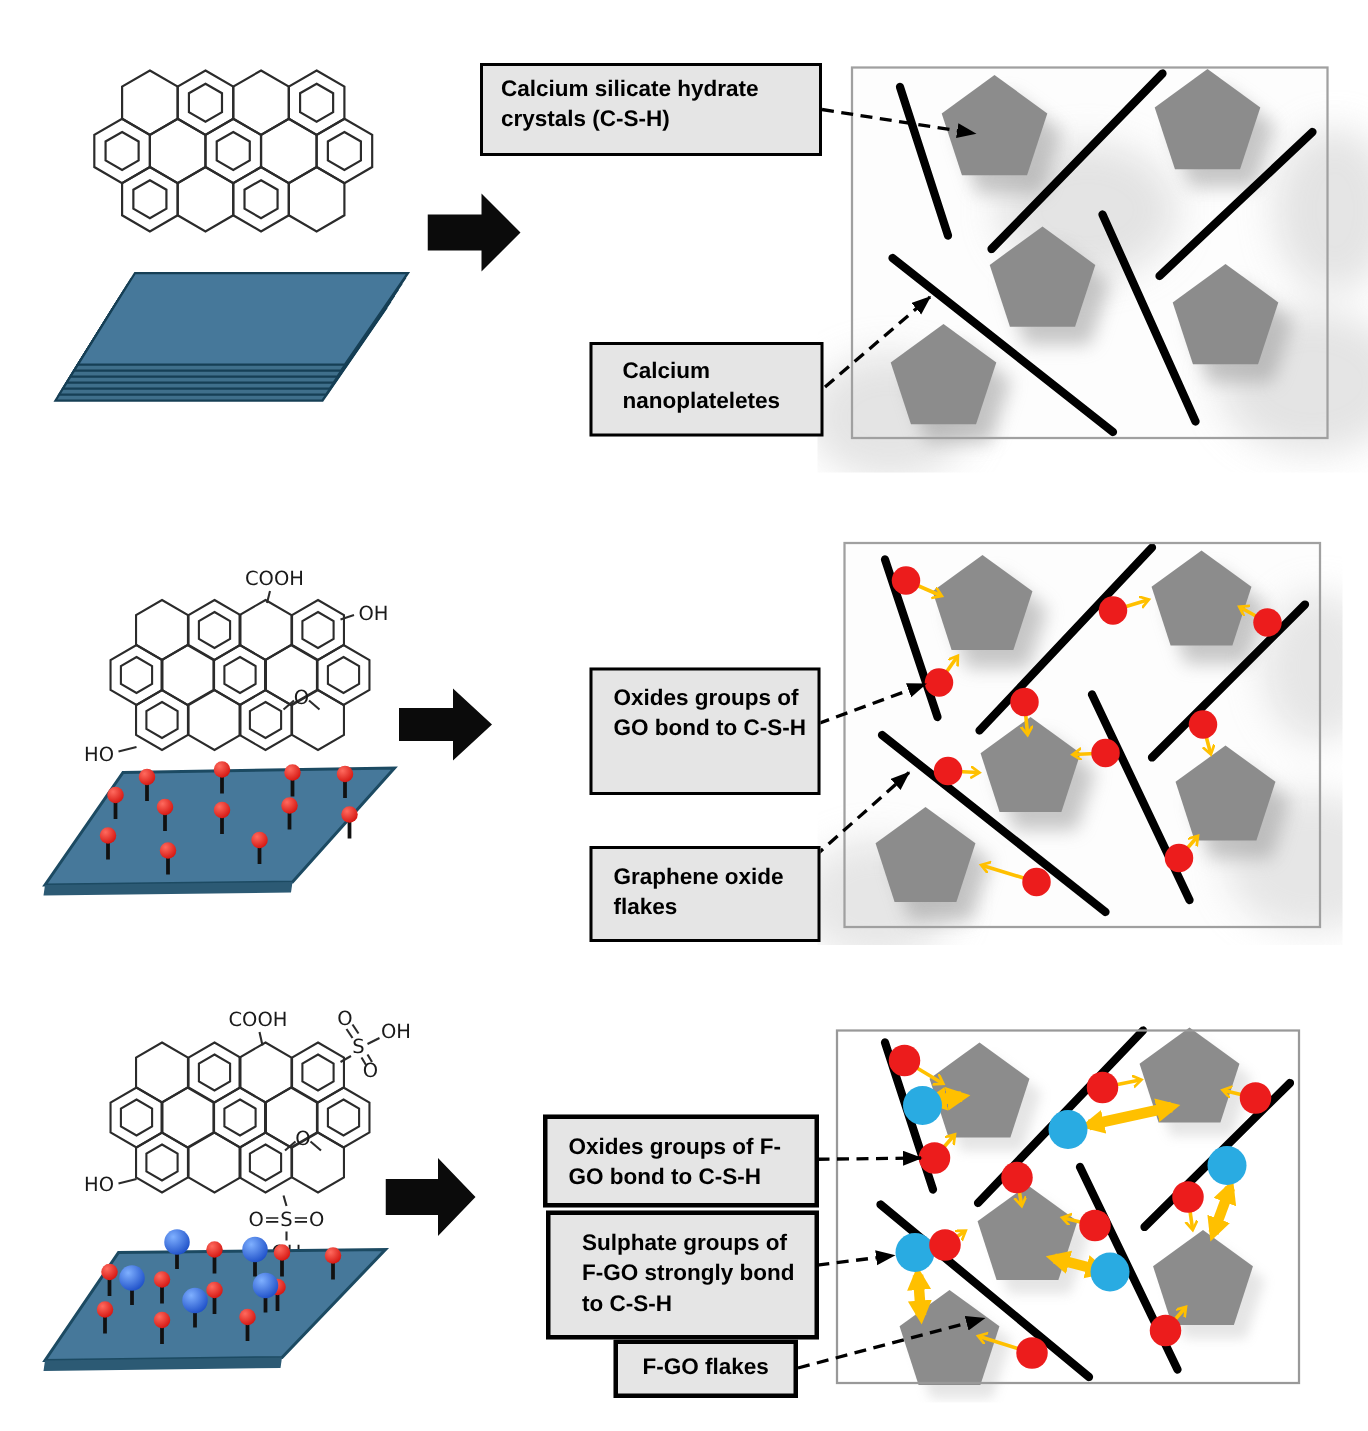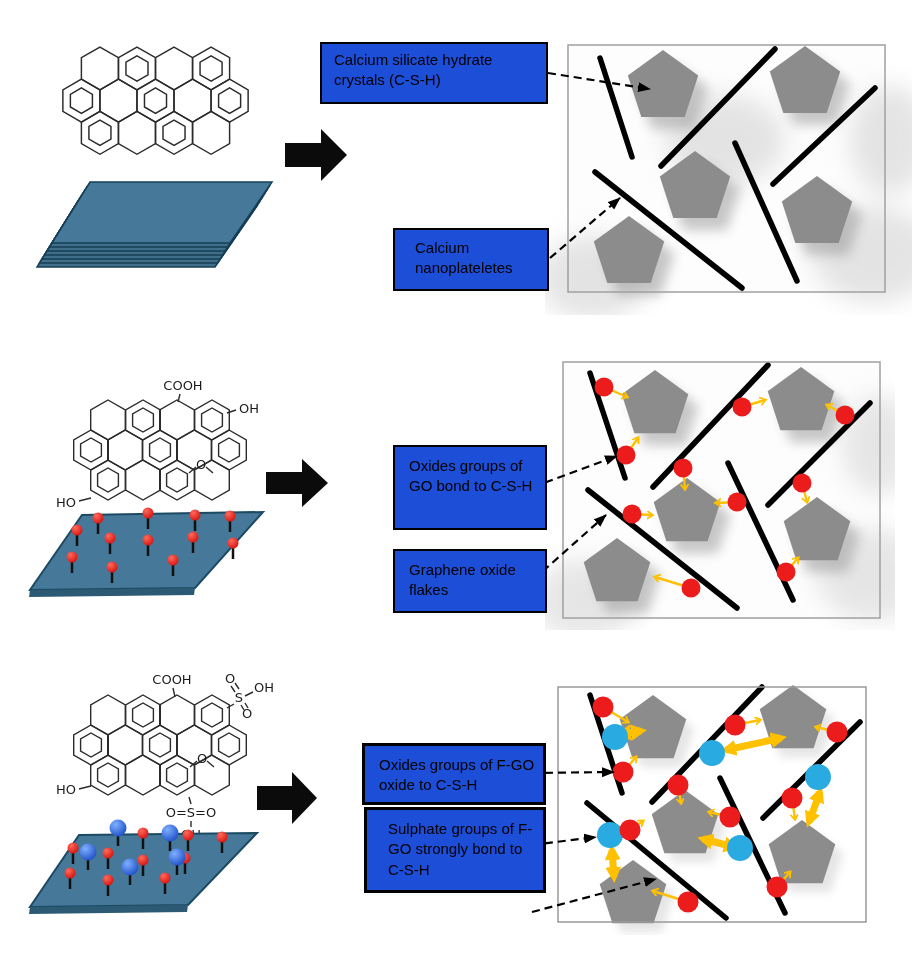--- a/index.html
+++ b/index.html
@@ -1,20 +1,20 @@
 <!DOCTYPE html>
 <html><head>
 <meta charset="utf-8">
 <style>
   html,body{margin:0;padding:0;background:#ffffff;}
   #fig{position:relative;width:912px;height:954px;background:#ffffff;overflow:hidden;
        font-family:"Liberation Sans",sans-serif;color:#000;}
   .abs{position:absolute;}
-  .labelbox{position:absolute;background:#1d4ed8;border:2.5px solid #000;z-index:10;
-            font-size:15px;line-height:1.35;box-sizing:border-box;}
+  .labelbox{position:absolute;background:#e5e5e5;border:2.5px solid #000;z-index:10;
+            font-size:15px;line-height:1.35;box-sizing:border-box;font-weight:bold;}
   .pad-a{padding:6px 8px 4px 12px;}
   .pad-b{padding:8px 6px 4px 20px;}
   .pad-c{padding:9px 6px 4px 14px;margin-left:14px;}
   .center-line{display:flex;align-items:center;justify-content:center;}
   svg{display:block;}
   #overlay{position:absolute;left:0;top:0;z-index:5;pointer-events:none;}
   .panel{position:absolute;z-index:1;}
   .moltext{font-family:"DejaVu Sans",sans-serif;font-size:13px;fill:#1a1a1a;}
   .molline{stroke:#2b2b2b;stroke-width:1.4;fill:none;}
 </style>
@@ -216,21 +216,21 @@
   </svg>
 
   <svg class="abs" style="left:266px;top:458px;" width="64" height="50" viewBox="0 0 64 50">
     <polygon points="0,14 36,14 36,1 62,25 36,49 36,36 0,36" fill="#0b0b0b"></polygon>
   </svg>
 
   <div class="labelbox pad-c" style="left:379px;top:445px;width:154px;height:85px;">
     <span>Oxides groups of GO bond to C-S-H</span>
   </div>
 
-  <div class="labelbox pad-c" style="left:379px;top:549px;width:154px;height:64px;">
+  <div class="labelbox pad-c" style="left:379px;top:564px;width:154px;height:64px;">
     <span>Graphene oxide flakes</span>
   </div>
 
   <svg class="panel" style="left:545px;top:350px;" width="350" height="280" viewBox="0 0 350 280">
     <rect x="18" y="12" width="317" height="256" fill="#fdfdfd"></rect>
     <g fill="#cfcfcf" opacity="0.5" filter="url(#blur12)">
       <ellipse cx="40" cy="250" rx="52" ry="40"></ellipse>
       <ellipse cx="330" cy="225" rx="58" ry="46"></ellipse>
       <ellipse cx="335" cy="95" rx="38" ry="50"></ellipse>
     </g>
@@ -373,27 +373,30 @@
           <circle cx="110" cy="67" r="8.5"></circle>
       </g>
     </g>
   </svg>
 
   <svg class="abs" style="left:257px;top:770px;" width="62" height="56" viewBox="0 0 62 56">
     <polygon points="0,16 35,16 35,2 60,28 35,54 35,40 0,40" fill="#0b0b0b"></polygon>
   </svg>
 
   <div class="labelbox pad-c" style="left:348px;top:743px;width:184px;height:62px;border-width:3px;">
-    <span>Oxides groups of F-GO oxide to C-S-H</span>
+    <span>Oxides groups of F-GO bond to C-S-H</span>
   </div>
 
   <div class="labelbox pad-c" style="left:350px;top:807px;width:182px;height:86px;border-width:3px;padding-left:21px;">
     <span>Sulphate groups of F-GO strongly bond to C-S-H</span>
   </div>
 
+  <div class="labelbox center-line" style="left:409px;top:893px;width:123px;height:39px;border-width:3px;">
+    <span>F-GO flakes</span>
+  </div>
 
   <svg class="panel" style="left:548px;top:680px;" width="335" height="255" viewBox="0 0 335 255">
     <rect x="10" y="7" width="308" height="235" fill="#ffffff"></rect>
     <g fill="#aaaaaa" opacity="0.3" filter="url(#blur4)">
       <use href="#pent35" x="113" y="59"></use>
         <use href="#pent35" x="253" y="49"></use>
       <use href="#pent35" x="145" y="154"></use>
         <use href="#pent35" x="262" y="184"></use>
       <use href="#pent35" x="93" y="224"></use>
     </g>

